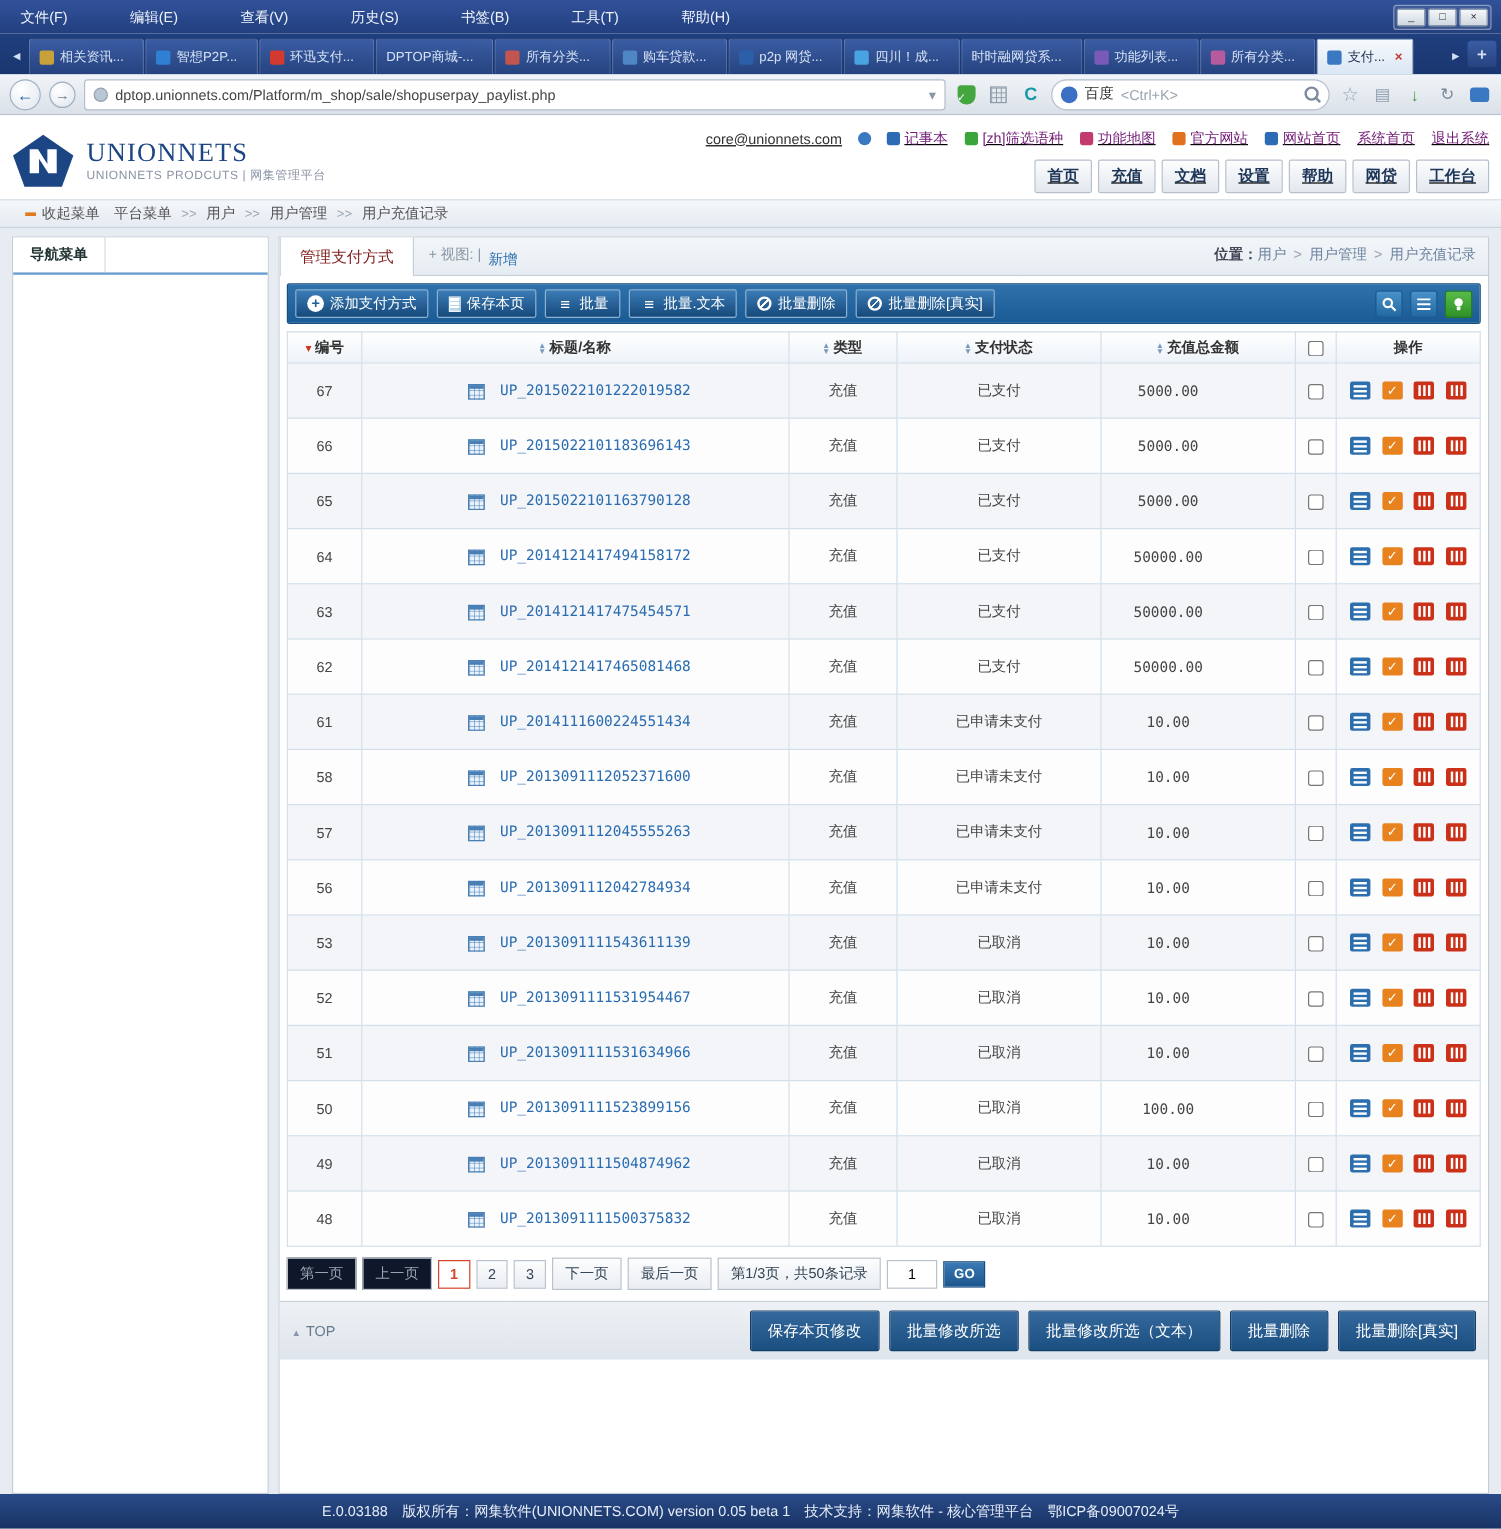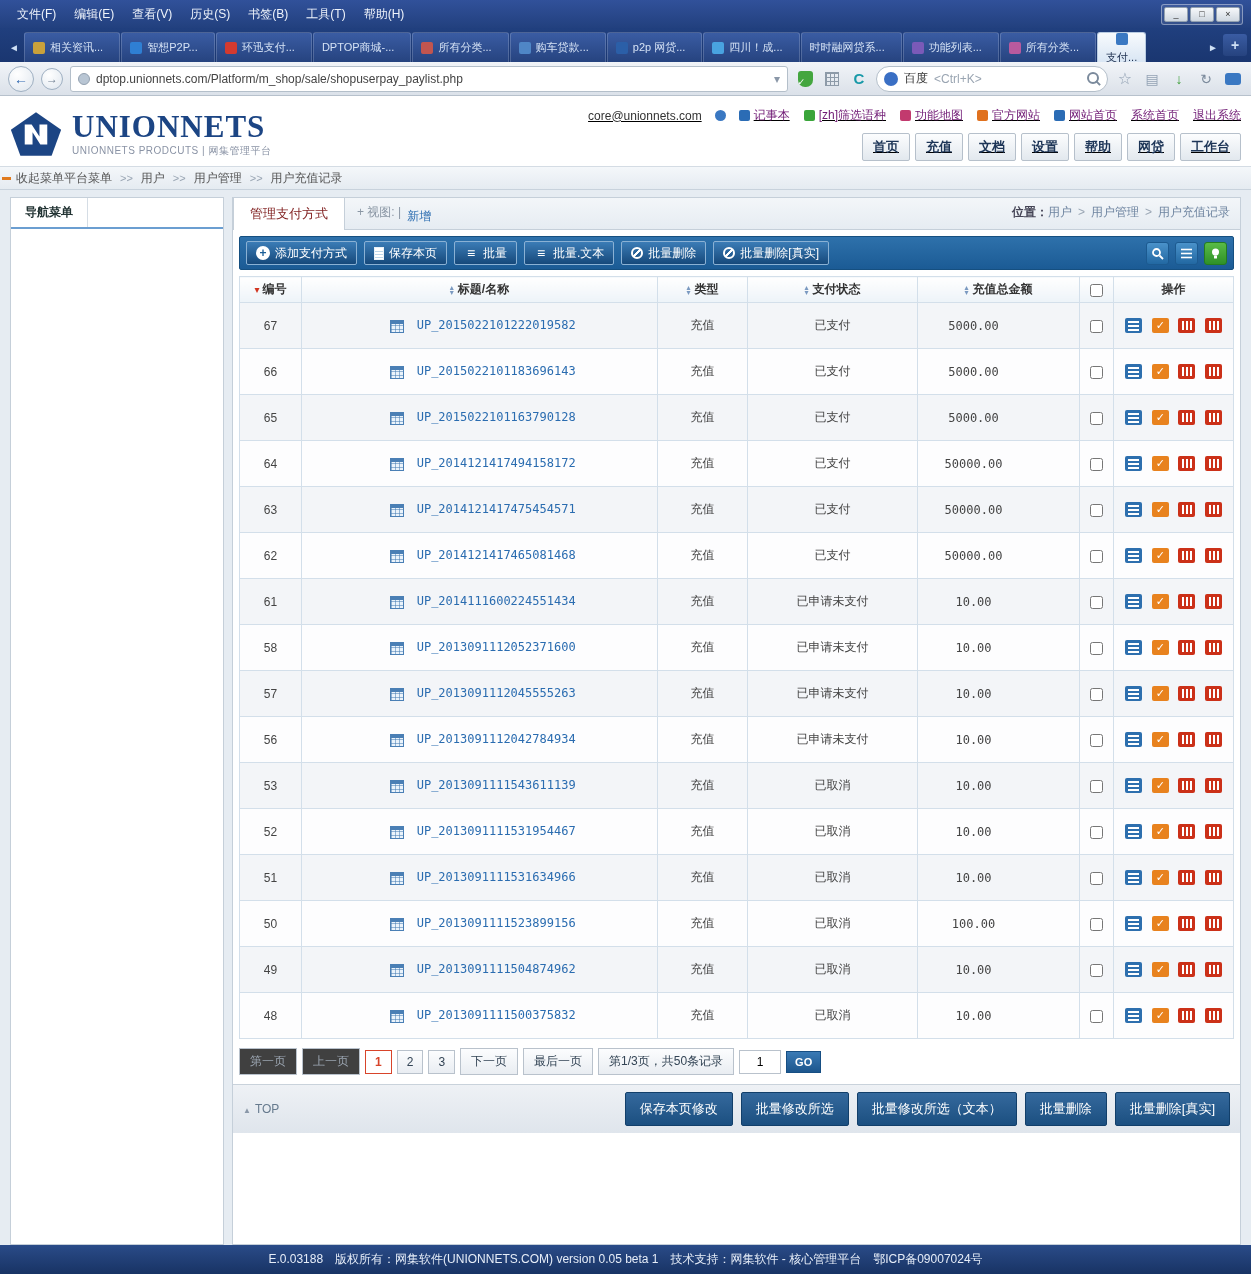--- a/index.html
+++ b/index.html
@@ -3,35 +3,35 @@
 <meta charset="utf-8">
 <style>
   * { margin:0; padding:0; box-sizing:border-box; }
   body { width:1251px; height:1274px; overflow:hidden; background:#fff;
          font-family:"Liberation Sans","DejaVu Sans",sans-serif; }
   .screen { width:1251px; height:1274px; display:flex; flex-direction:column; }
 
   
   .menubar { height:28px; background:linear-gradient(#31519a,#22407e); display:flex; align-items:center;
              padding:0 8px; color:#eef3fb; font-size:12px; flex:0 0 auto; }
-  .menus { display:flex; }
+  .menus { display:flex;gap:34px; }
   .menu-item { padding:3px 9px; cursor:default; }
   .win-controls { margin-left:auto; display:flex; gap:2px; padding:2px; border:1px solid rgba(255,255,255,.4);
                   border-radius:3px; background:rgba(255,255,255,.08); }
   .wc { width:24px; height:15px; background:linear-gradient(#f6f8fa,#cfd7e0); border:1px solid #93a1b0;
         color:#333; font-size:9px; display:inline-flex; align-items:center; justify-content:center; border-radius:2px; }
 
   
   .tabbar { height:34px; background:linear-gradient(#203f7e,#1a3670); display:flex; align-items:flex-end;
             padding:0 4px; flex:0 0 auto; }
   .tabs { display:flex; flex:1; overflow:hidden; align-items:flex-end; }
   .tab { display:inline-flex; align-items:center; gap:5px; height:30px; padding:0 8px; font-size:11px;
          color:#d5e2f5; background:linear-gradient(#3a5ca3,#26437f); border:1px solid rgba(255,255,255,.18);
          border-bottom:none; border-radius:3px 3px 0 0; margin-right:1px; white-space:nowrap; flex:0 0 auto; cursor:pointer; }
-  .tab.active { background:linear-gradient(#f7fafd,#d9e6f4); color:#1e3050; border-color:#b9cce2;flex-direction:column; }
+  .tab.active { background:linear-gradient(#f7fafd,#d9e6f4); color:#1e3050; border-color:#b9cce2; }
   .favicon { width:12px; height:12px; border-radius:2px; flex:0 0 auto; }
   .tab-close { color:#c0392b; font-weight:bold; font-size:11px; margin-left:3px; }
   .tab-nav { width:20px; height:30px; display:inline-flex; align-items:center; justify-content:center;
              color:#cfe0f5; font-size:10px; flex:0 0 auto; cursor:pointer; }
   .tn-left::before { content:"◄"; }
   .tn-right::before { content:"►"; }
   .newtab { font-size:14px; font-weight:bold; background:linear-gradient(#3a5ca3,#26437f);
             border-radius:3px; height:22px; width:24px; align-self:center; }
   .tn-plus::before { content:"+"; }
 
@@ -68,37 +68,37 @@
   .star::before { content:"☆"; font-size:16px; color:#93a2b4; }
   .bmk::before { content:"▤"; font-size:14px; color:#93a2b4; }
   .dl::before { content:"↓"; color:#3f9f3a; font-weight:bold; font-size:14px; }
   .sync::before { content:"↻"; color:#7b8a9c; font-size:14px; }
   .bubble { width:16px; height:12px; background:#3a78c2; border-radius:3px; position:relative; }
   .bubble::after { content:""; position:absolute; bottom:-3px; left:3px; border:3px solid transparent; border-top-color:#3a78c2; }
 
   
   .site-header { height:70px; background:#fff; display:flex; padding:6px 10px 0; flex:0 0 auto; }
   .logo { display:flex; gap:10px; align-items:center; cursor:pointer; }
-  .logo-title { font-family:"Liberation Serif","DejaVu Serif",serif; font-size:31px; font-weight:bold;
+  .logo-title { font-family:"Liberation Serif","DejaVu Serif",serif; font-size:22px; font-weight:normal;
                 color:#1c4584; letter-spacing:1px; line-height:1.1; }
   .logo-sub { font-size:10px; color:#8a93a5; letter-spacing:.5px; }
   .header-right { margin-left:auto; display:flex; flex-direction:column; align-items:flex-end; gap:9px; padding-top:5px;text-decoration:underline; }
   .quick-row { display:flex; align-items:center; gap:13px; font-size:12px; color:#333; }
   .user-ic { width:11px; height:11px; border-radius:50%; background:#3a78c2; display:inline-block; }
   .quick-links { display:inline-flex; gap:14px; }
   .qlink { display:inline-flex; gap:4px; align-items:center; color:#701a75; cursor:pointer; white-space:nowrap; }
   .q-ic { width:11px; height:11px; border-radius:2px; display:inline-block; }
   .nav-row { display:flex; gap:5px; }
   .nav-btn2 { background:linear-gradient(#fcfdfe,#e2e8ee); border:1px solid #b6c0cb; color:#1d3557;
               font-size:13px; font-weight:bold; padding:4px 10px; border-radius:2px; cursor:pointer; white-space:nowrap; }
 
   
   .breadcrumb { height:24px; background:linear-gradient(#f4f7fa,#e5ebf1); border-top:1px solid #d4dce4;
-                border-bottom:1px solid #c8d2dc; font-size:12px; color:#555; padding:0 2px;
-                display:flex; align-items:center; gap:0; flex:0 0 auto; }
+                border-bottom:1px solid #c8d2dc; font-size:12px; color:#555; padding:0 21px;
+                display:flex; align-items:center; gap:12px; flex:0 0 auto; }
   .collapse { display:inline-flex; align-items:center; gap:5px; cursor:pointer; }
   .dash { width:9px; height:3px; background:#e07a1e; display:inline-block; }
   .crumbs { display:inline-flex; align-items:center; }
   .crumb { cursor:pointer; }
   .crumb + .crumb::before { content:">>"; color:#98a4b2; margin:0 8px; font-size:11px; }
 
   
   .content { flex:1; display:flex; gap:8px; padding:7px 10px 0; background:#e6ecf2; overflow:hidden; }
   .sidebar { width:214px; background:#fff; border:1px solid #c5cfd9; flex:0 0 auto; }
   .sidebar-head { border-bottom:2px solid #6b9ed1; display:flex; background:#fff; }
@@ -169,21 +169,21 @@
   .op-edit::before { content:"✓"; color:#fff; font-size:11px; font-weight:bold; position:absolute; inset:0;
                      display:flex; align-items:center; justify-content:center; }
   .op-del { background:#cb3018; }
   .op-del::before { content:""; position:absolute; top:3px; bottom:3px; left:4px; width:2px; background:#fff;
                     box-shadow:4px 0 0 #fff, 8px 0 0 #fff; }
 
   
   .pagination { margin:9px 6px; display:flex; align-items:center; gap:5px; font-size:12px; flex:0 0 auto; }
   .pages { display:inline-flex; gap:5px; }
   .pgbtn { background:linear-gradient(#fcfdfe,#e9edf2); border:1px solid #b9c2cc; padding:4px 10px; color:#345; cursor:pointer; }
-  .pgbtn.disabled { color:#9aa4b0; background:#404040; cursor:default; }
+  .pgbtn.disabled { color:#9aa4b0; background:#0f172a; cursor:default; }
   .pgbtn.page { padding:4px 9px; }
   .pgbtn.active { border-color:#d8442a; color:#d8442a; background:#fff; font-weight:bold; }
   .pgbtn.info { cursor:default; }
   .pg-input { width:42px; height:24px; border:1px solid #b9c2cc; text-align:center; font-size:12px; font-family:inherit; }
   .go { background:linear-gradient(#3a7ab5,#1c568d); color:#fff; border:1px solid #164e83; padding:4px 8px;
         font-weight:bold; font-size:11px; cursor:pointer; }
 
   
   .bottom-strip { background:linear-gradient(#eef1f5,#dfe5ec); border-top:1px solid #c9d2db; display:flex;
                   align-items:center; padding:7px 10px; flex:0 0 auto; }

